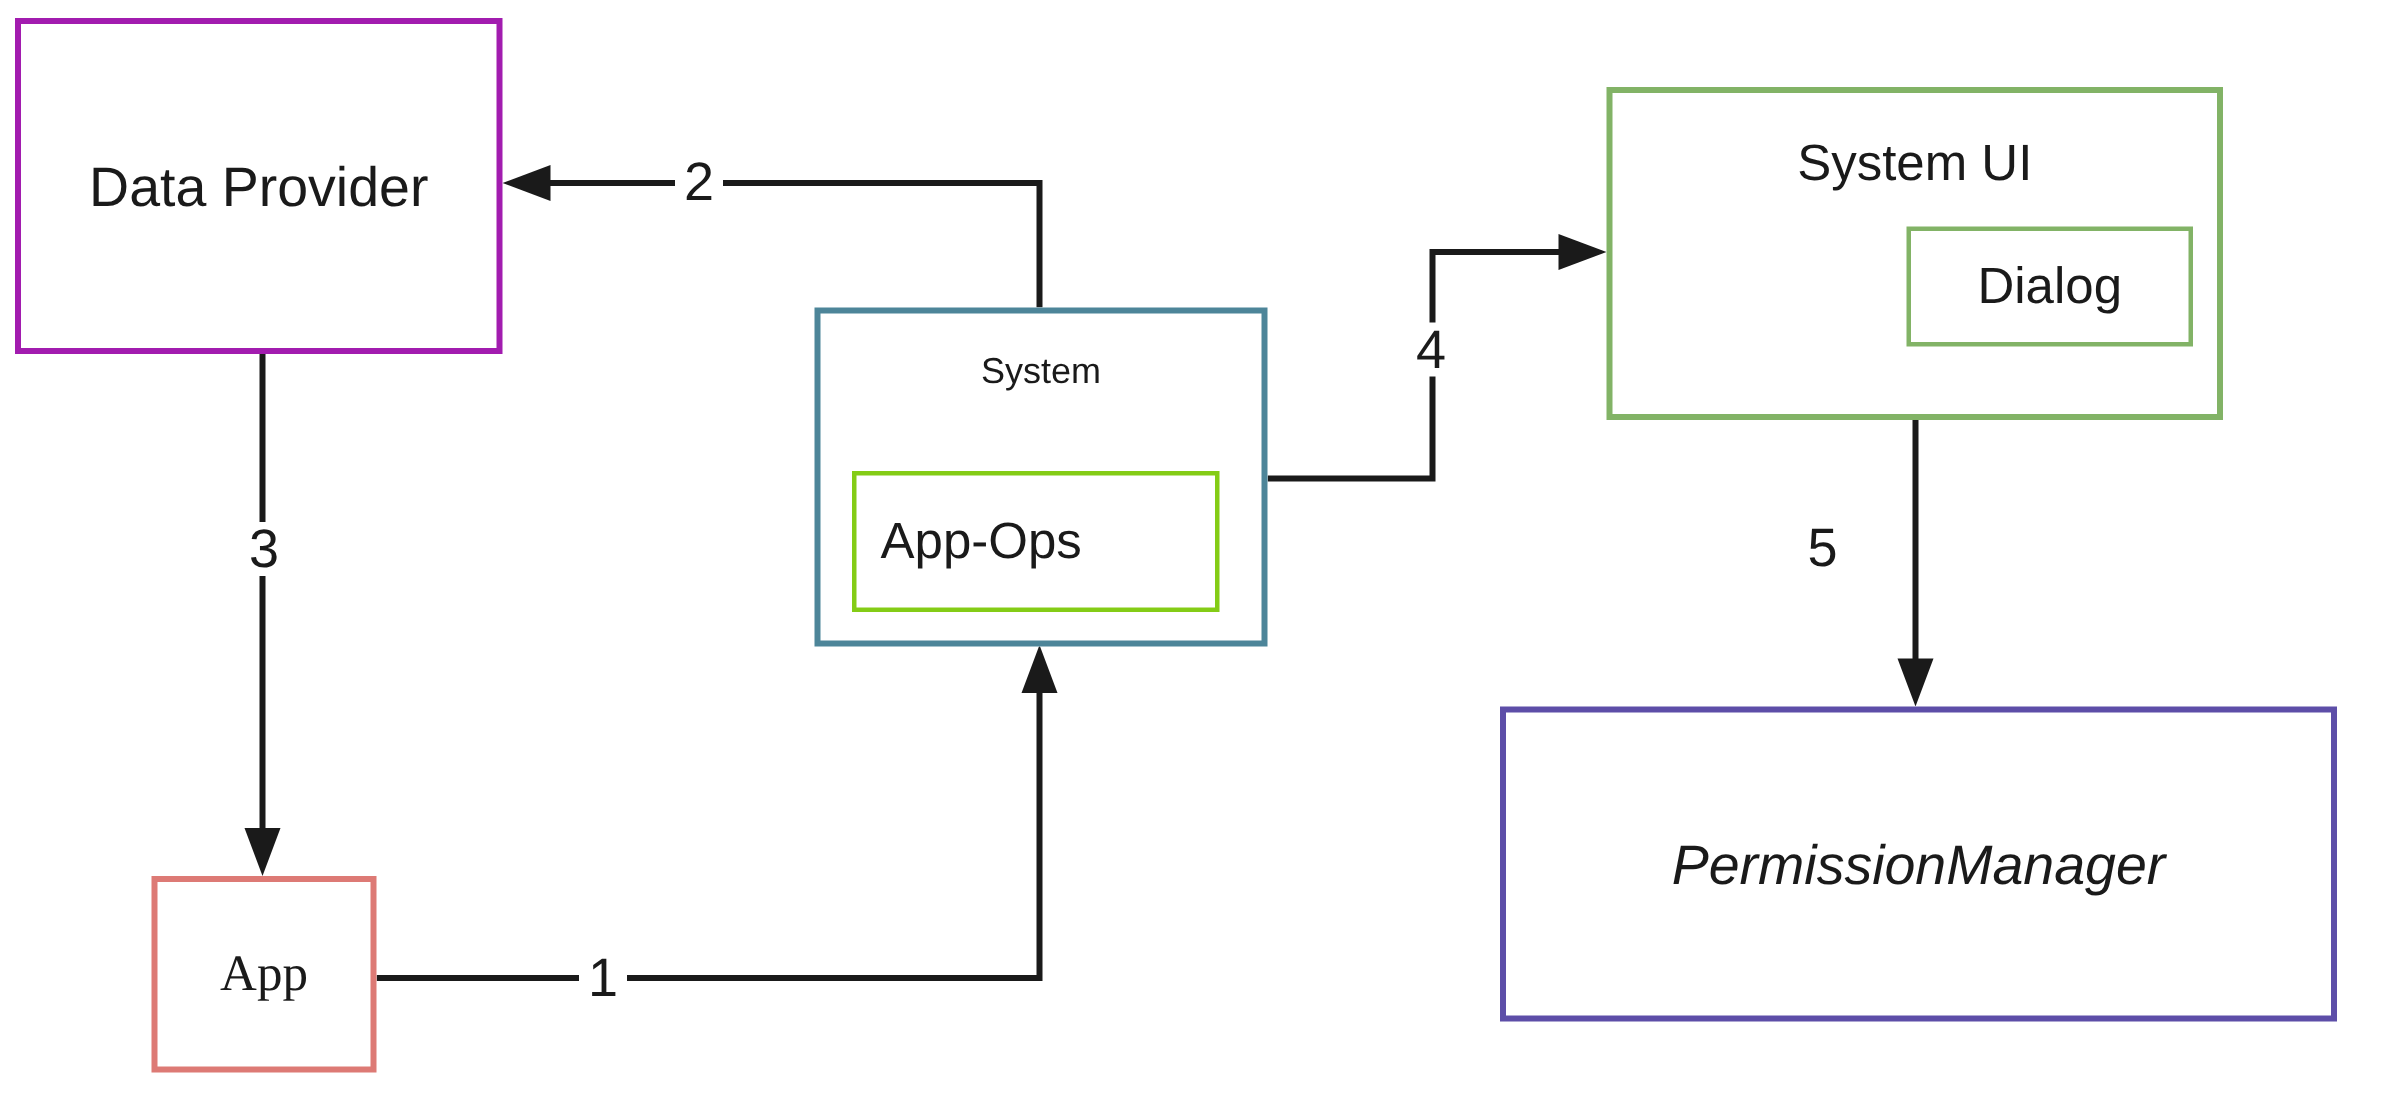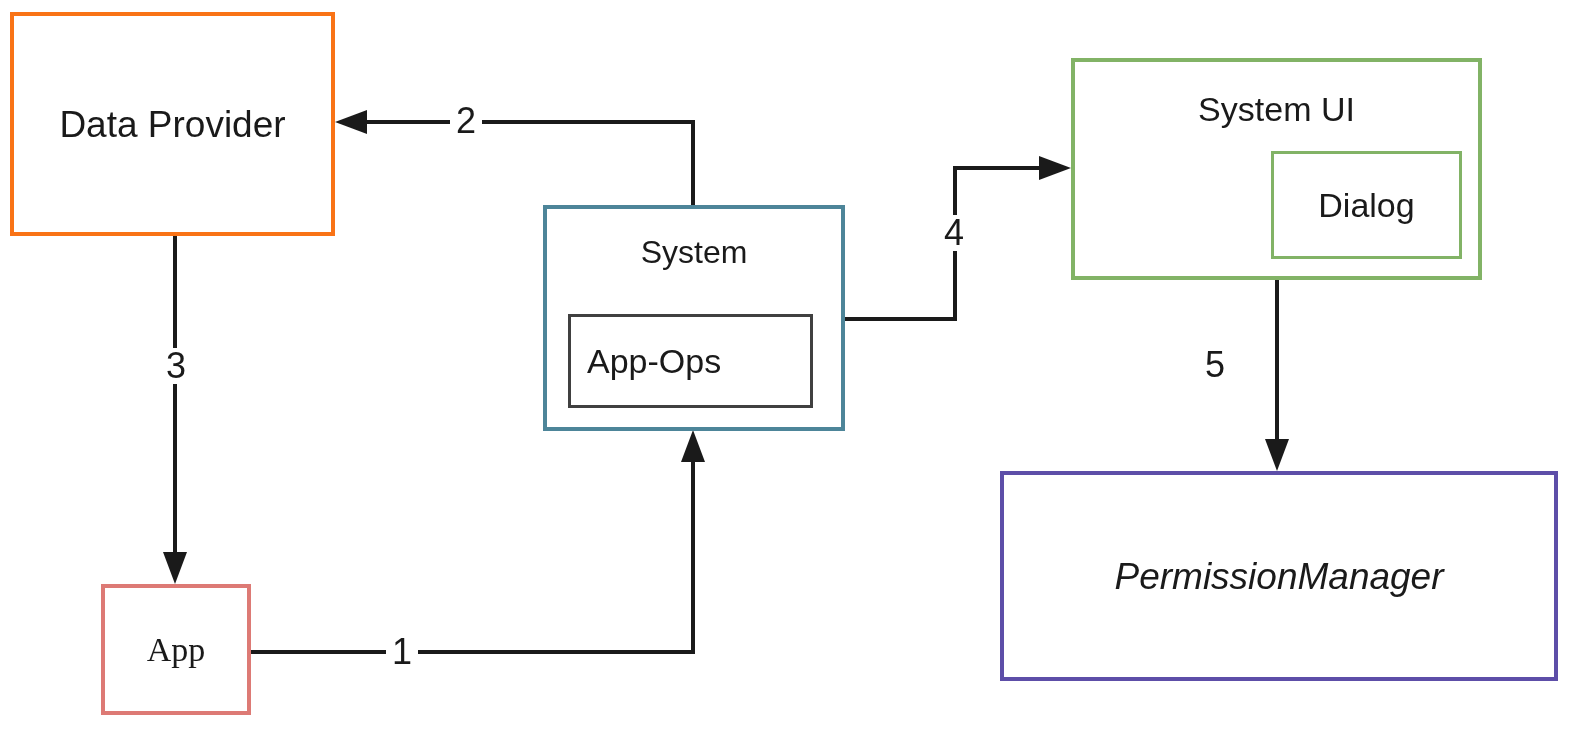--- a/index.html
+++ b/index.html
@@ -27,56 +27,56 @@
     white-space: nowrap;
   }
   .node-label {
     color: #1a1a1a;
     line-height: 1;
   }
 
   
   #node-data-provider {
     left: 10px; top: 12px; width: 325px; height: 224px;
-    border: 4px solid #f97316;
+    border: 4px solid #a21caf;
     align-items: center;
   }
   #node-data-provider .node-label { font-size: 37px; }
 
   
   #node-system {
     left: 543px; top: 205px; width: 302px; height: 226px;
     border: 4px solid #4d8599;
     align-items: flex-start;
     padding-top: 27px;
   }
-  #node-system > .node-label { font-size: 32px; }
+  #node-system > .node-label { font-size: 24px; }
 
   
   #node-app-ops {
     left: 568px; top: 314px; width: 245px; height: 94px;
-    border: 3px solid #404040;
+    border: 3px solid #84cc16;
     align-items: center;
     justify-content: flex-start;
     padding-left: 16px;
   }
   #node-app-ops .node-label { font-size: 34px; }
 
   
   #node-system-ui {
     left: 1071px; top: 58px; width: 411px; height: 222px;
     border: 4px solid #82b366;
     align-items: flex-start;
     padding-top: 30px;
   }
   #node-system-ui > .node-label { font-size: 34px; }
 
   
   #node-dialog {
-    left: 1271px; top: 151px; width: 191px; height: 108px;
+    left: 1271px; top: 151px; width: 191px; height: 80px;
     border: 3px solid #82b366;
     align-items: center;
   }
   #node-dialog .node-label { font-size: 34px; }
 
   
   #node-app {
     left: 101px; top: 584px; width: 150px; height: 131px;
     border: 4px solid #dd7a75;
     align-items: center;

